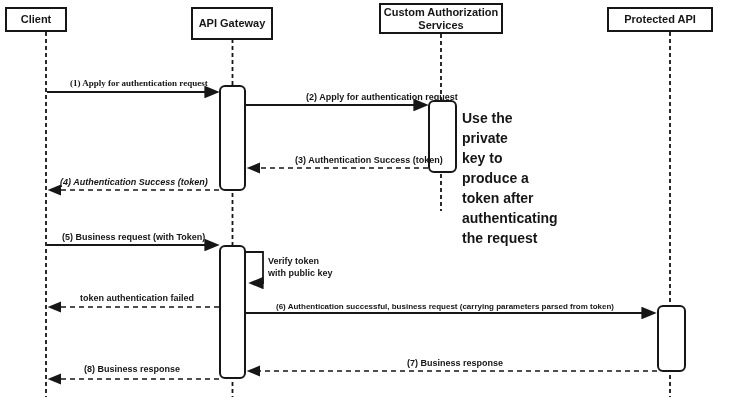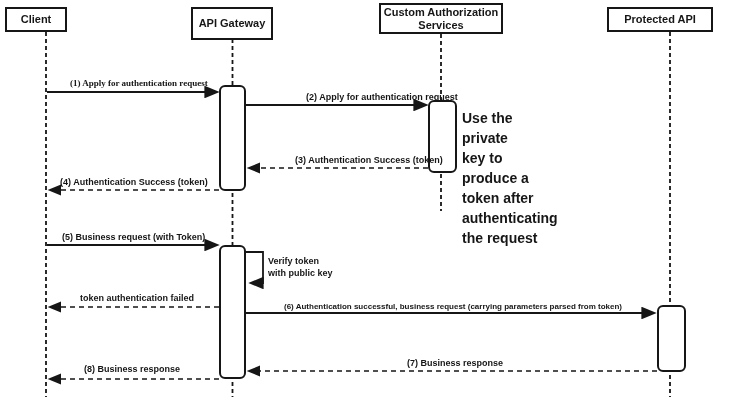--- a/index.html
+++ b/index.html
@@ -104,26 +104,26 @@
   <div class="actor-box" style="left:607px; top:7px; width:106px; height:25px;">Protected API</div>
 
   <div class="activation" style="left:219px; top:85px; width:27px; height:106px;"></div>
   <div class="activation" style="left:428px; top:100px; width:29px; height:73px;"></div>
   <div class="activation" style="left:219px; top:245px; width:27px; height:134px;"></div>
   <div class="activation" style="left:657px; top:305px; width:29px; height:67px;"></div>
 
   <div class="msg-label" style="left:70px; top:78px;font-family:Liberation Serif, serif;">(1) Apply for authentication request</div>
   <div class="msg-label" style="left:266px; top:92px;margin-left:40px;">(2) Apply for authentication request</div>
   <div class="msg-label" style="left:282px; top:155px;padding-left:13px;">(3) Authentication Success (token)</div>
-  <div class="msg-label" style="left:60px; top:177px;">(4) Authentication Success (token)</div>
+  <div class="msg-label" style="left:60px; top:177px;font-style:italic;">(4) Authentication Success (token)</div>
   <div class="msg-label" style="left:62px; top:232px;">(5) Business request (with Token)</div>
   <div class="msg-label multiline" style="left:268px; top:256px;">Verify token
 with public key</div>
   <div class="msg-label" style="left:80px; top:293px;">token authentication failed</div>
-  <div class="msg-label small" style="left:276px; top:302px;margin-left:8px;">(6) Authentication successful, business request (carrying parameters parsed from token)</div>
+  <div class="msg-label small" style="left:276px; top:302px;">(6) Authentication successful, business request (carrying parameters parsed from token)</div>
   <div class="msg-label" style="left:407px; top:358px;">(7) Business response</div>
   <div class="msg-label" style="left:84px; top:364px;">(8) Business response</div>
 
   <div class="note-text" style="left:462px; top:108px; width:95px;">Use the private
 key to produce a
 token after
 authenticating
 the request</div>
 
 </div>

